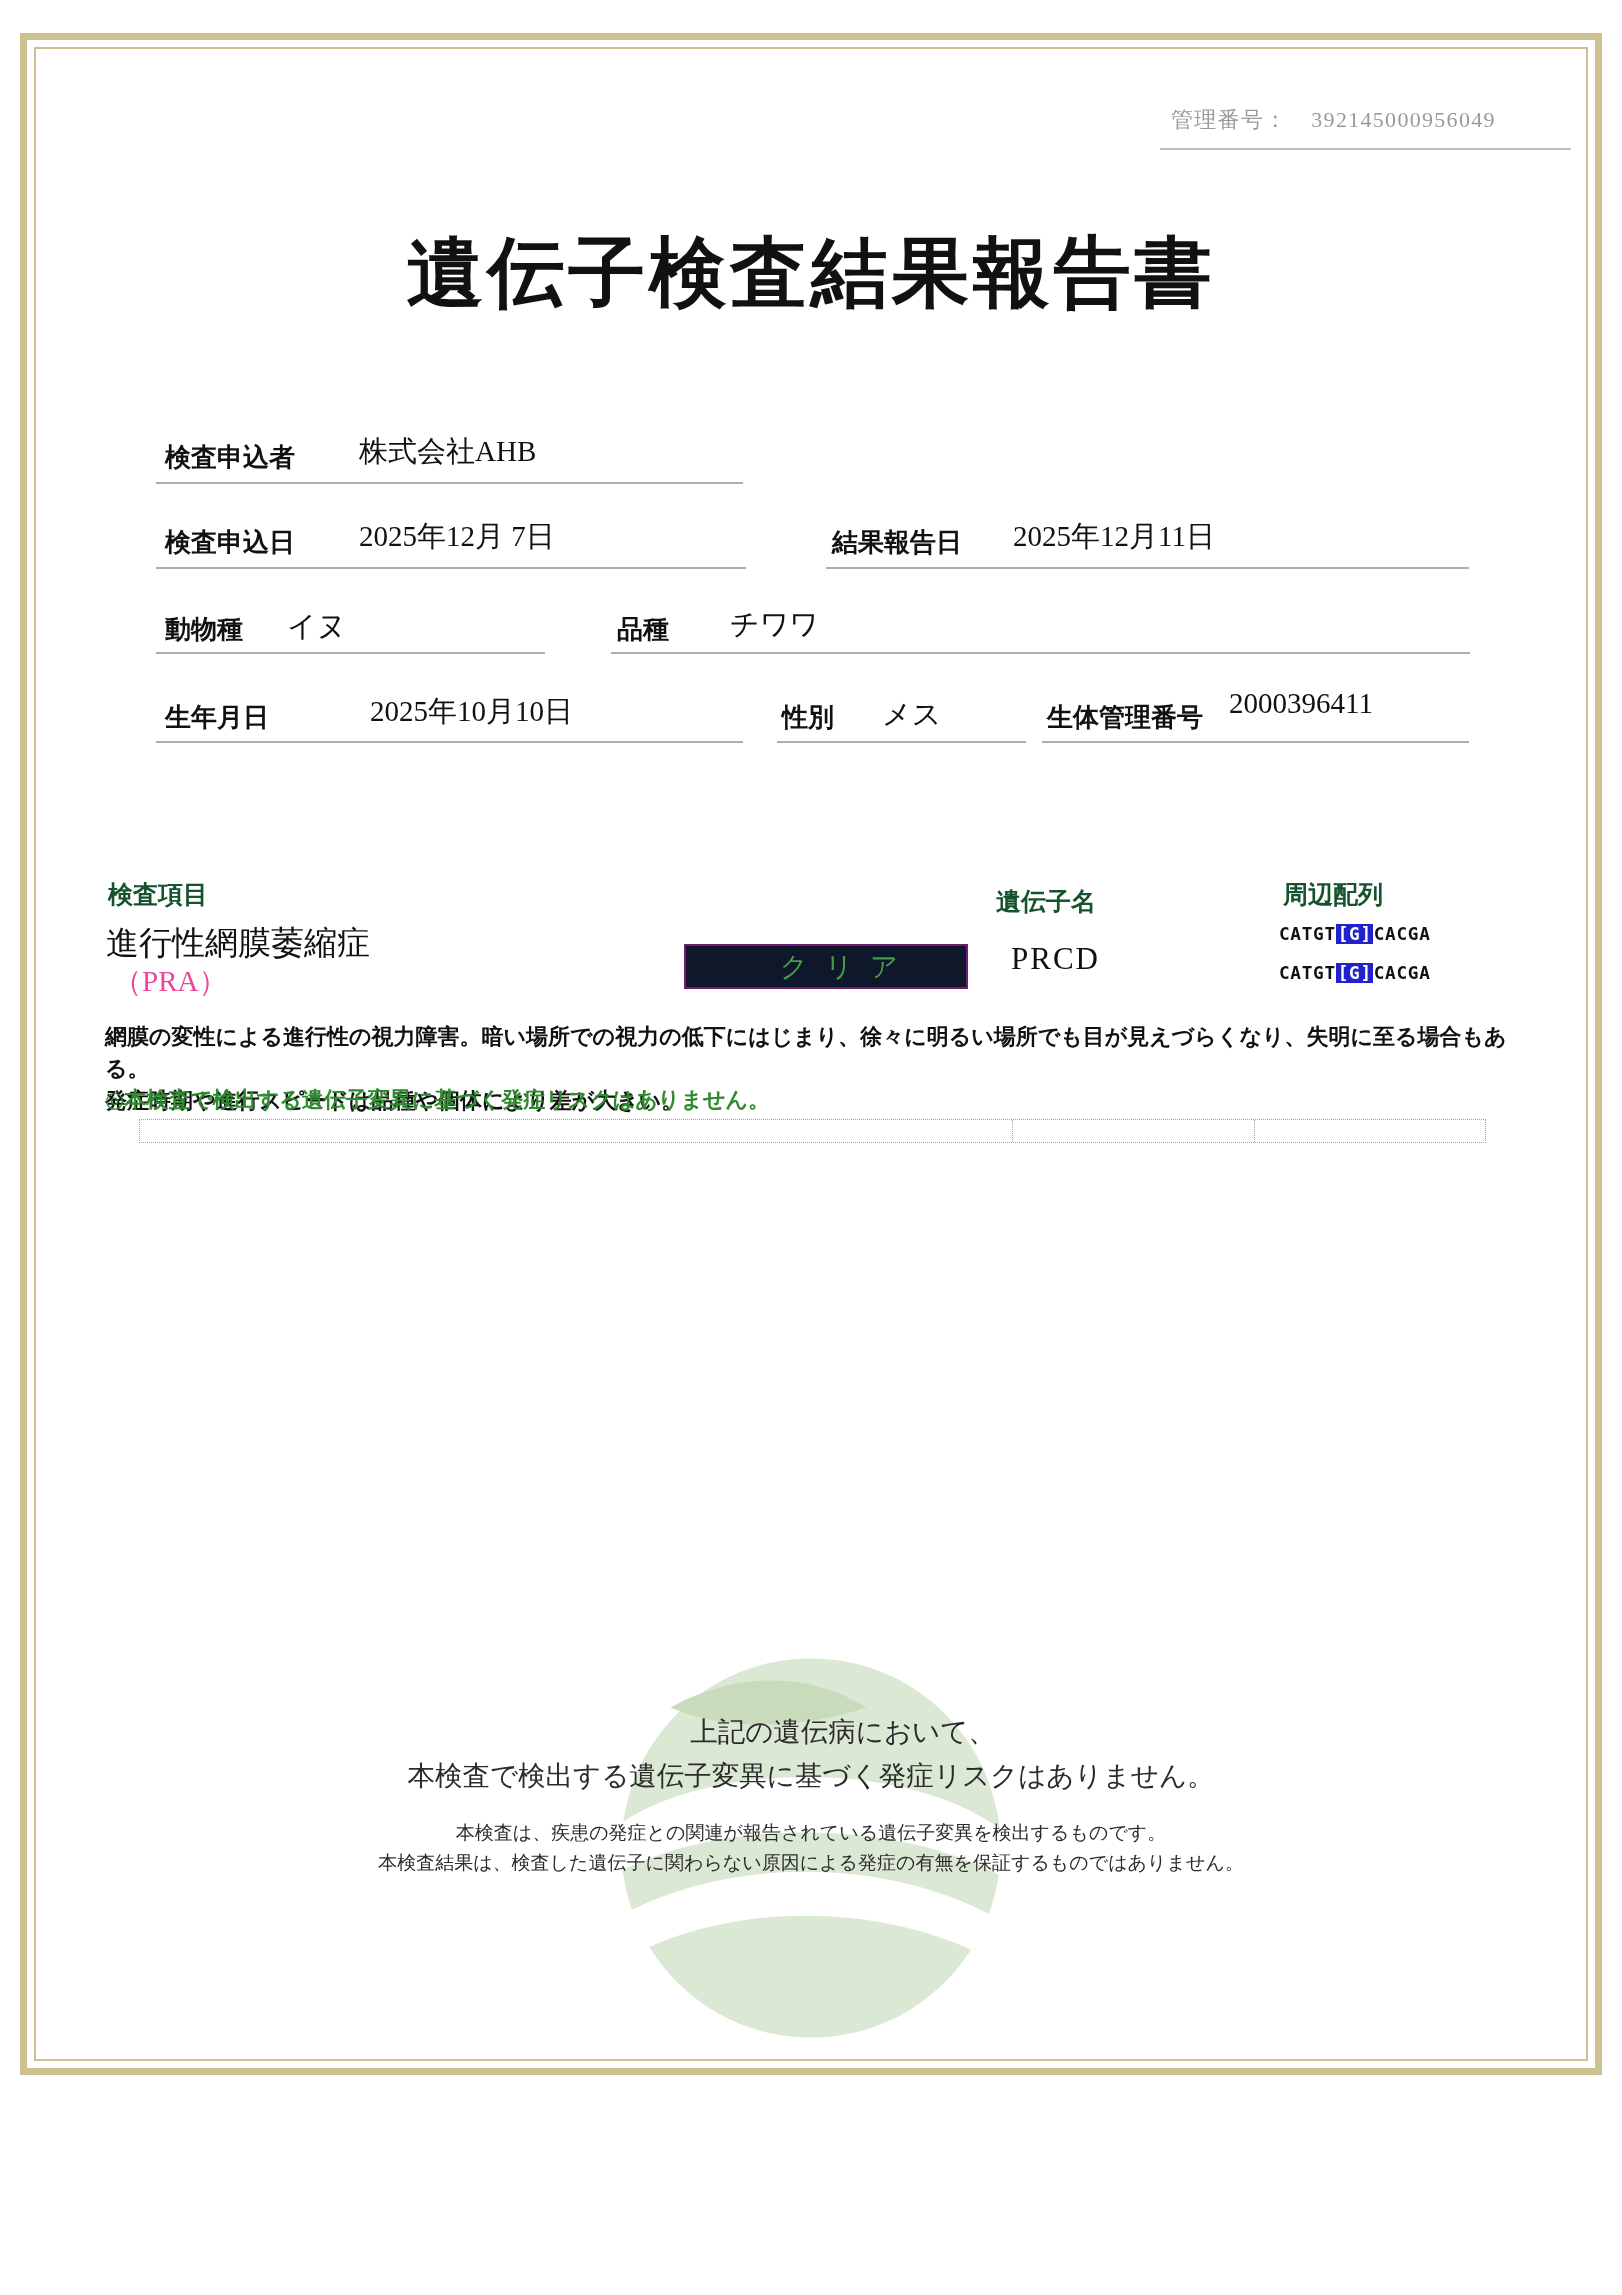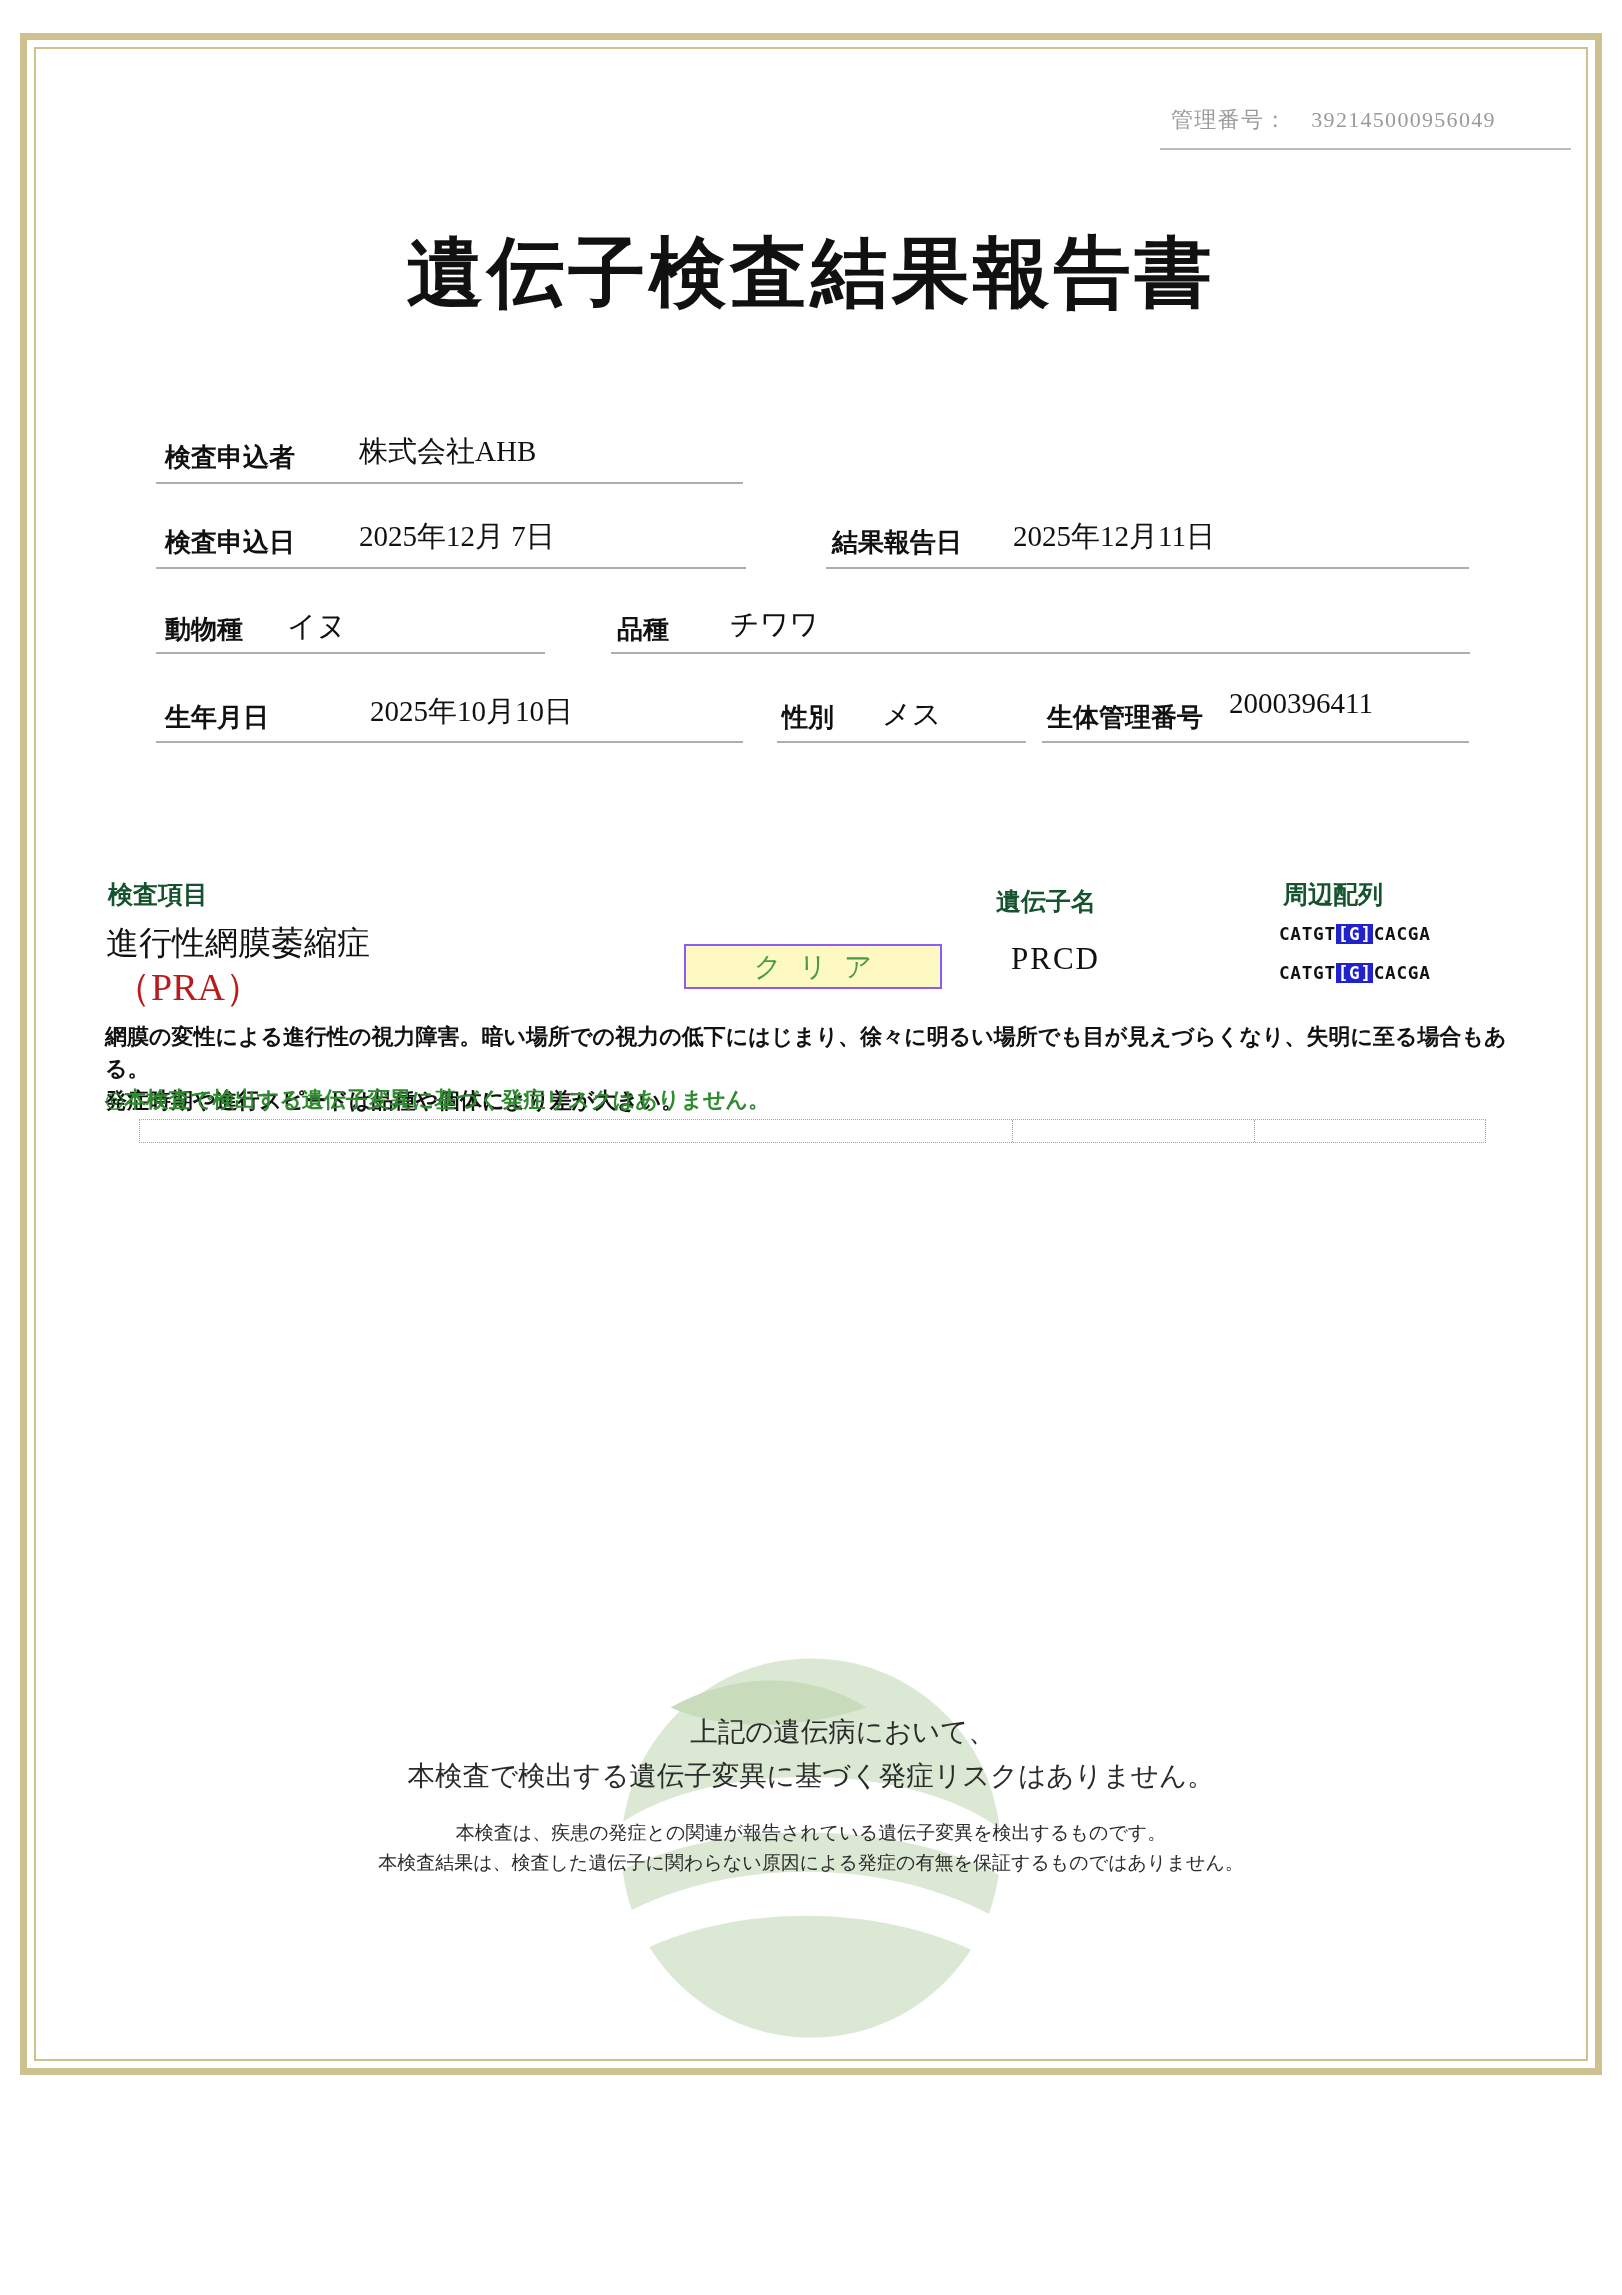--- a/index.html
+++ b/index.html
@@ -31,27 +31,28 @@
     width:100%;text-align:center;
     font-size:77px;font-weight:bold;letter-spacing:3.9px;
     color:#111;
   }
   .f-label{font-size:26px;font-weight:bold;color:#111;}
   .f-value{font-size:29px;color:#111;}
   .u-line{height:2px;background:#aeaeae;}
   .green{color:#14532d;}
   .sec-head{font-size:25px;font-weight:bold;}
   .disease{font-size:33px;color:#111;}
-  .disease-abbr{font-size:38px;color:#b91c1c;}
+  .disease-abbr{font-size:29px;color:#ec4899;}
   .result-box{
-    border:2px solid #8b5cf6;
+    border:2px solid #701a75;
     display:flex;align-items:center;justify-content:center;
     font-size:27.5px;letter-spacing:17px;color:#4a9a4a;
     text-indent:17px;
-    background:#fef9c3;
+    background:#0f172a;
+    padding-left:26px;
   }
   .gene-name{font-size:31px;letter-spacing:2px;color:#111;}
   .seq{
     font-family:"DejaVu Sans Mono","Liberation Mono",monospace;
     font-size:17.7px;font-weight:bold;color:#111;letter-spacing:0.7px;
     white-space:nowrap;
     text-align:right;
   }
   .seq .variant{
     background:#2222cc;color:#ffffff;padding:0 1.3px;margin:0 0.7px;

